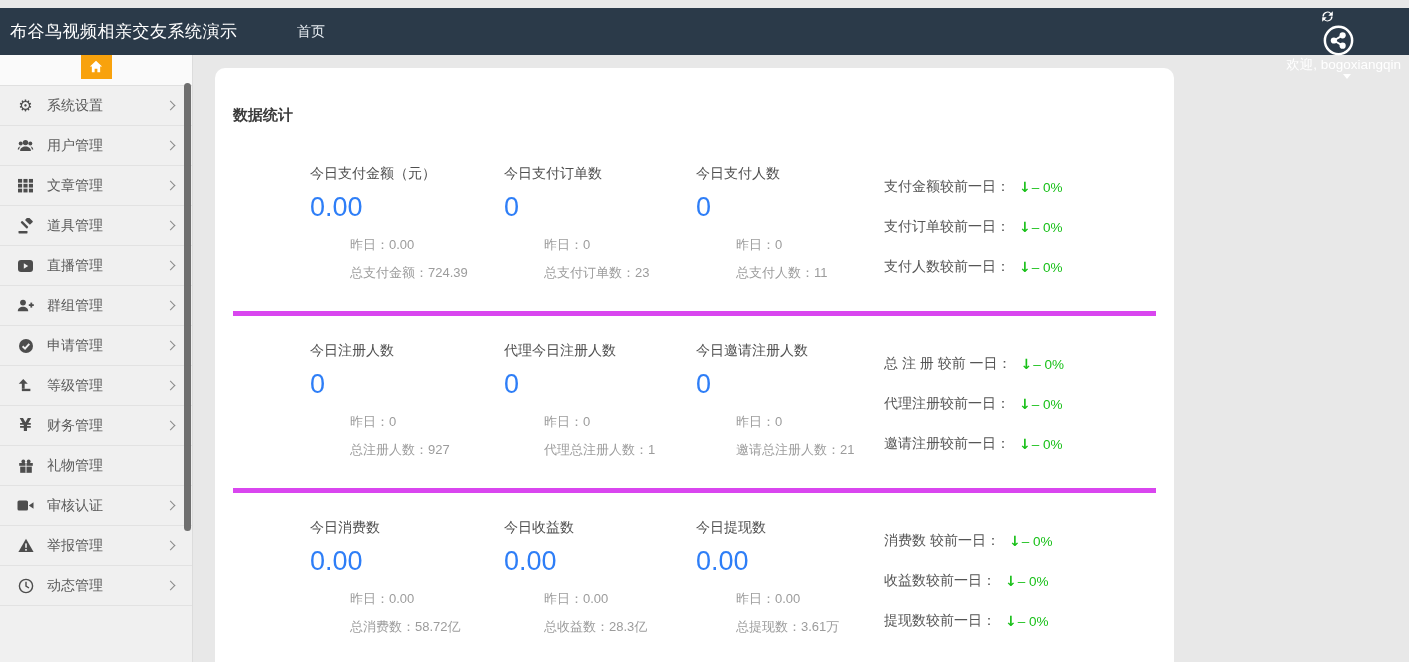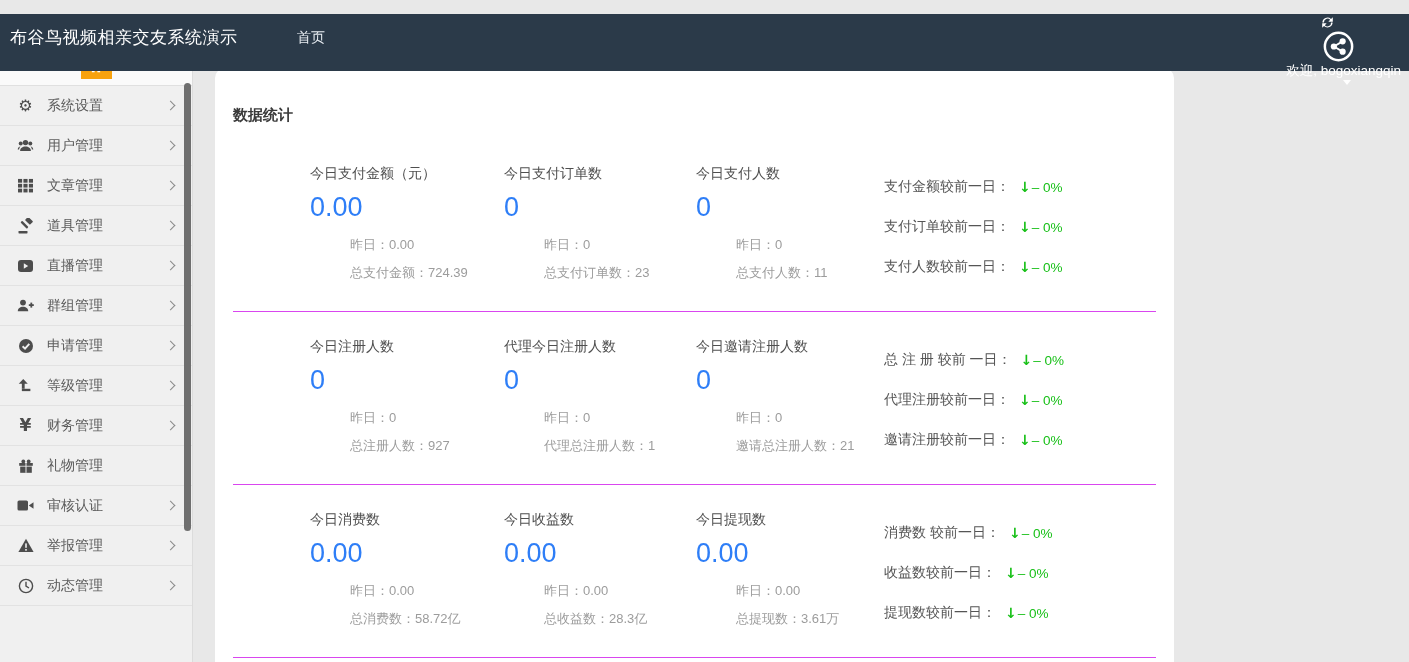--- a/index.html
+++ b/index.html
@@ -4,21 +4,21 @@
 <style>
   * { margin:0; padding:0; box-sizing:border-box; }
   html,body { width:1409px; height:662px; overflow:hidden; }
   body {
     font-family:"Liberation Sans","DejaVu Sans",sans-serif;
     background:#e8e8e8;
     position:relative;
   }
   
   .navbar {
-    position:absolute; top:14px; left:0; width:1409px; height:57px;
+    position:absolute; top:8px; left:0; width:1409px; height:47px;
     background:#2b3a49; z-index:30;
   }
   .brand {
     position:absolute; left:10px; top:0; line-height:47px;
     color:#ffffff; font-size:17px; font-weight:500; letter-spacing:.5px;
   }
   .nav-home {
     position:absolute; left:297px; top:0; line-height:47px;
     color:#e9eef3; font-size:14px; cursor:pointer;
   }
@@ -65,21 +65,21 @@
     background:#6f6f6f; border-radius:4px;
   }
   
   .main-card {
     position:absolute; left:215px; top:68px; width:959px; height:660px;
     background:#ffffff; border-radius:10px;
   }
   .card-title { padding:38px 0 14px 18px; font-size:15px; font-weight:bold; color:#3a3a3a; }
   .stat-row {
     display:flex; margin:0 18px; padding:26px 0 24px 0;
-    border-bottom:1px solid #d946ef;
+    border-bottom:5px solid #d946ef;
   }
   .stat-row.last { border-bottom:none; }
   .row-spacer { width:77px; flex:none; }
   .stat-cell { flex:none; }
   .stat-cell.w1 { width:194px; }
   .stat-cell.w2 { width:192px; }
   .stat-cell.w3 { width:188px; }
   .stat-label { font-size:14px; color:#4f4f4f; }
   .stat-value { font-size:27px; color:#2e7ef7; margin-top:9px; }
   .stat-sub   { font-size:13px; color:#9c9c9c; margin-top:13px;padding-left:40px; }

